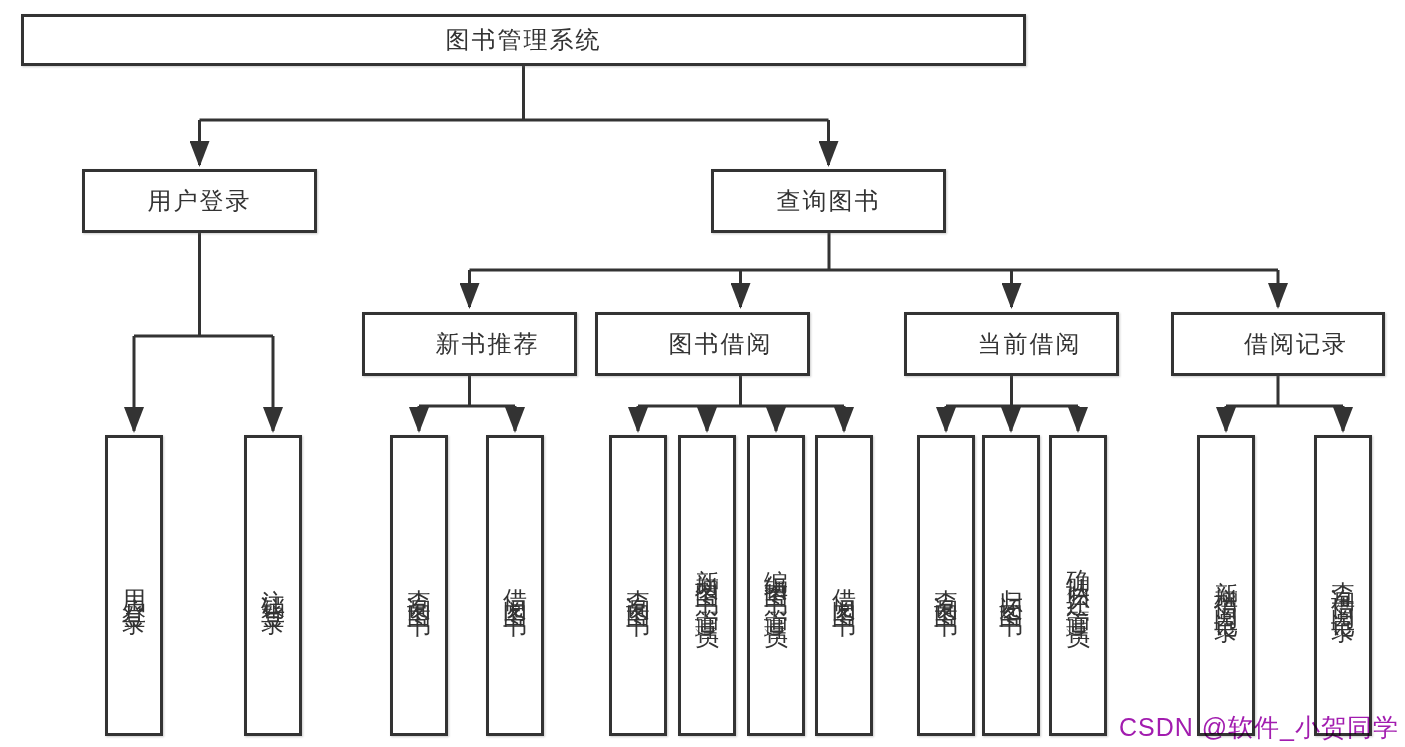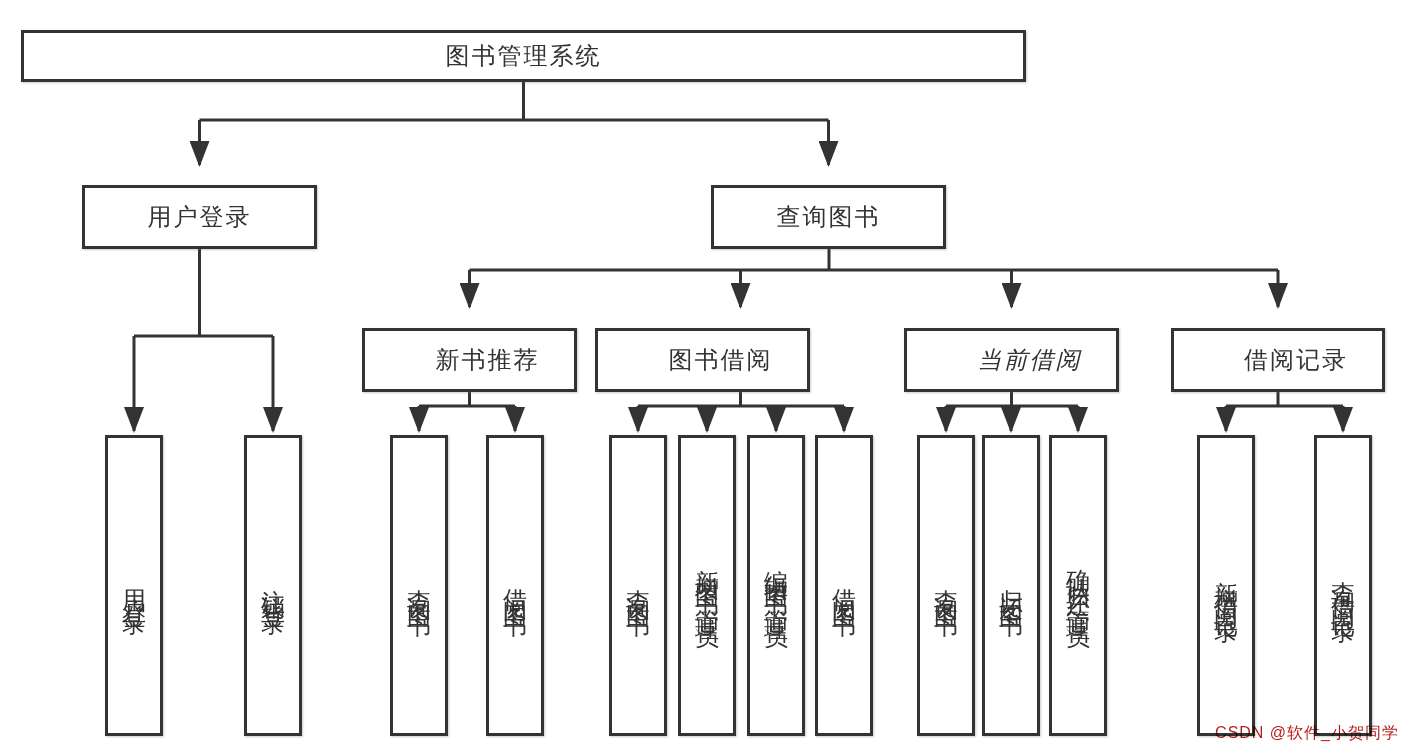--- a/index.html
+++ b/index.html
@@ -28,21 +28,20 @@
     border: 3px solid #333333;
     background: #ffffff;
     display: flex;
     align-items: center;
     justify-content: center;
     font-size: 24px;
     letter-spacing: 2px;
     line-height: 1;
     z-index: 2;
     box-shadow: 1px 1px 2px rgba(110,110,110,0.35);
-    margin-top: 16px;
   }
   .vbox {
     position: absolute;
     box-sizing: border-box;
     top: 435px;
     width: 58px;
     height: 301px;
     border: 3px solid #333333;
     background: #ffffff;
     display: flex;
@@ -55,22 +54,22 @@
     line-height: 1;
     z-index: 2;
     box-shadow: 1px 1px 2px rgba(110,110,110,0.35);
   }
   .lvl2 { top: 169px; height: 64px; width: 235px; }
   .lvl3 { top: 312px; height: 64px; width: 215px; padding-left: 36px; }
   #watermark {
     position: absolute;
     right: 6px;
     bottom: 3px;
-    font-size: 16px;
-    color: #b91c1c;
+    font-size: 25px;
+    color: #a21caf;
     letter-spacing: 1px;
     z-index: 5;
     mix-blend-mode: multiply;
     white-space: nowrap;
     margin-top: 36px;
   }
 </style>
 </head>
 <body>
 
@@ -119,21 +118,21 @@
     <path d="M1343 406 V431" marker-end="url(#arrow)"></path>
   </svg>
 
   <div class="hbox" style="left:21px; top:14px; width:1005px; height:52px;">图书管理系统</div>
 
   <div class="hbox lvl2" style="left:82px;">用户登录</div>
   <div class="hbox lvl2" style="left:711px;">查询图书</div>
 
   <div class="hbox lvl3" style="left:362px;">新书推荐</div>
   <div class="hbox lvl3" style="left:595px;">图书借阅</div>
-  <div class="hbox lvl3" style="left:904px;font-style:italic;">当前借阅</div>
+  <div class="hbox lvl3" style="left:904px;">当前借阅</div>
   <div class="hbox lvl3" style="left:1171px; width:214px;">借阅记录</div>
 
   <div class="vbox" style="left:105px;">用户登录</div>
   <div class="vbox" style="left:244px;">注销登录</div>
 
   <div class="vbox" style="left:390px;">查询图书</div>
   <div class="vbox" style="left:486px;">借阅图书</div>
 
   <div class="vbox" style="left:609px;">查询图书</div>
   <div class="vbox" style="left:678px;">新增图书（管理员）</div>

